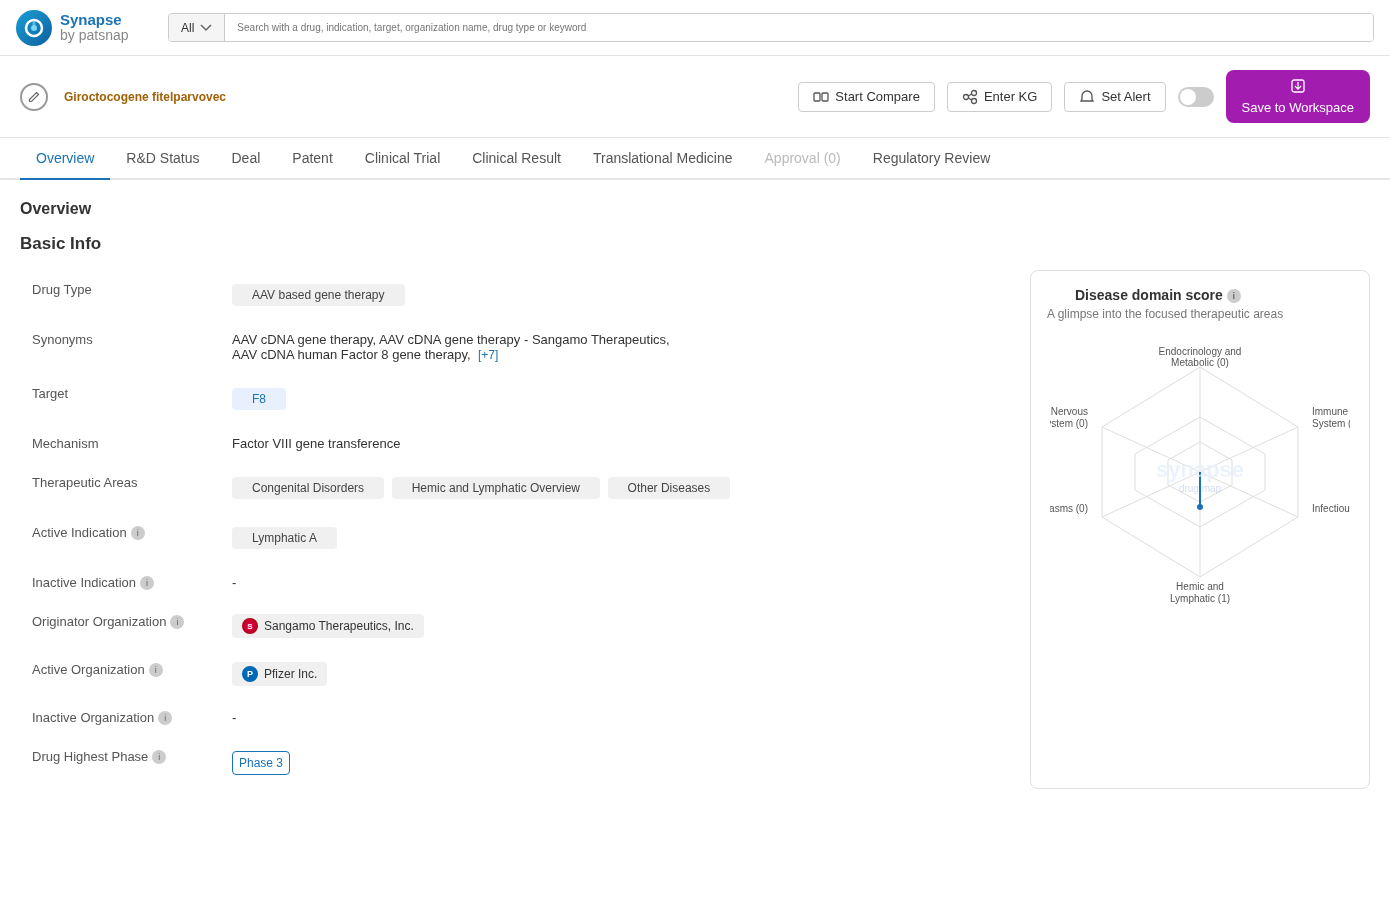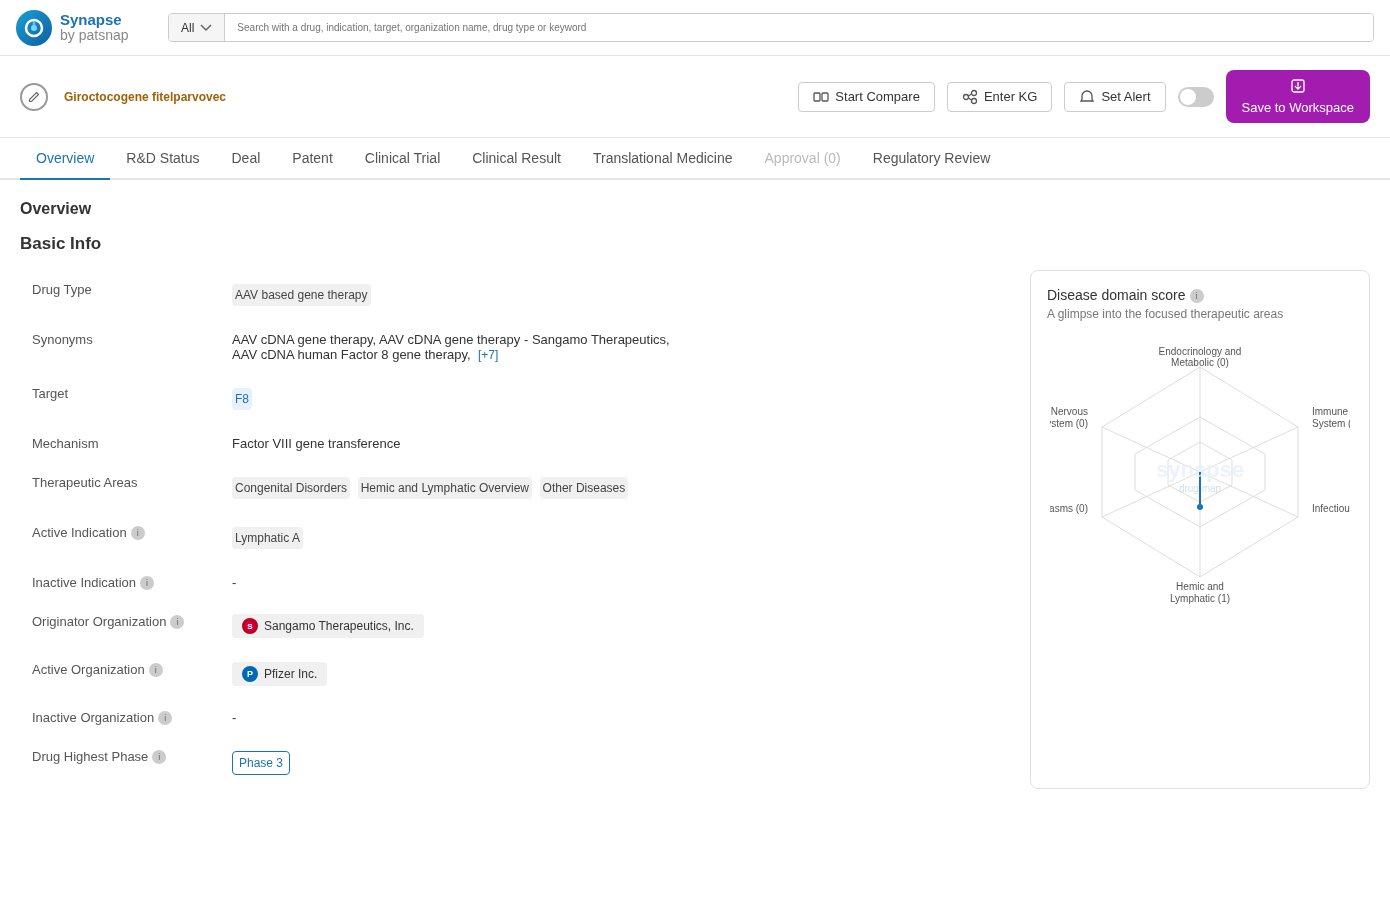--- a/index.html
+++ b/index.html
@@ -40,35 +40,35 @@
 
     
     .content { padding: 20px 20px; }
     .section-title { font-size: 16px; font-weight: 700; margin-bottom: 16px; }
     .subsection-title { font-size: 17px; font-weight: 700; margin-bottom: 16px; }
 
     .info-grid { display: grid; grid-template-columns: 200px 1fr; gap: 0; margin-left: 12px; }
     .info-label { padding: 12px 0; color: #555; font-size: 13px; display: flex; align-items: flex-start; gap: 4px; }
     .info-value { padding: 12px 0; font-size: 13px; }
 
-    .tag { display: inline-block; padding: 4px 3px; border-radius: 4px; background: #f0f0f0; color: #444; font-size: 12px; margin: 2px 4px 2px 0; }
+    .tag { display: inline-block; padding: 4px 20px; border-radius: 4px; background: #f0f0f0; color: #444; font-size: 12px; margin: 2px 4px 2px 0; }
     .tag-outline { display: inline-block; padding: 4px 6px; border-radius: 4px; border: 1.5px solid #1a73b5; color: #1a73b5; font-size: 12px; margin: 2px 4px 2px 0; background: #fff; font-weight: 500; }
 
     .more-link { color: #1a73b5; font-size: 12px; cursor: pointer; }
 
     .info-circle { width: 14px; height: 14px; border-radius: 50%; background: #ccc; display: inline-flex; align-items: center; justify-content: center; font-size: 9px; color: #666; cursor: pointer; flex-shrink: 0; margin-top: 1px; }
 
     .org-badge { display: inline-flex; align-items: center; gap: 6px; padding: 4px 10px; border-radius: 4px; background: #f0f0f0; font-size: 12px; }
     .org-icon { width: 16px; height: 16px; border-radius: 50%; display: flex; align-items: center; justify-content: center; font-size: 8px; font-weight: bold; }
 
     
     .main-layout { display: flex; gap: 20px; }
     .main-content { flex: 1; }
     .disease-card { width: 340px; min-width: 340px; border: 1px solid #e0e0e0; border-radius: 8px; padding: 16px; }
-    .disease-card-title { font-size: 14px; font-weight: 400; margin-bottom: 4px; display: flex; align-items: flex-end; gap: 4px; }
+    .disease-card-title { font-size: 14px; font-weight: 700; margin-bottom: 4px; display: flex; align-items: flex-end; gap: 4px; margin-left: 28px; }
     .disease-card-sub { font-size: 12px; color: #777; margin-bottom: 16px; }
 
     
     .radar-container { position: relative; width: 300px; height: 260px; margin: 0 auto; }
 
     svg text { font-family: -apple-system, Arial, sans-serif; }
   </style>
 </head>
 <body>
 

